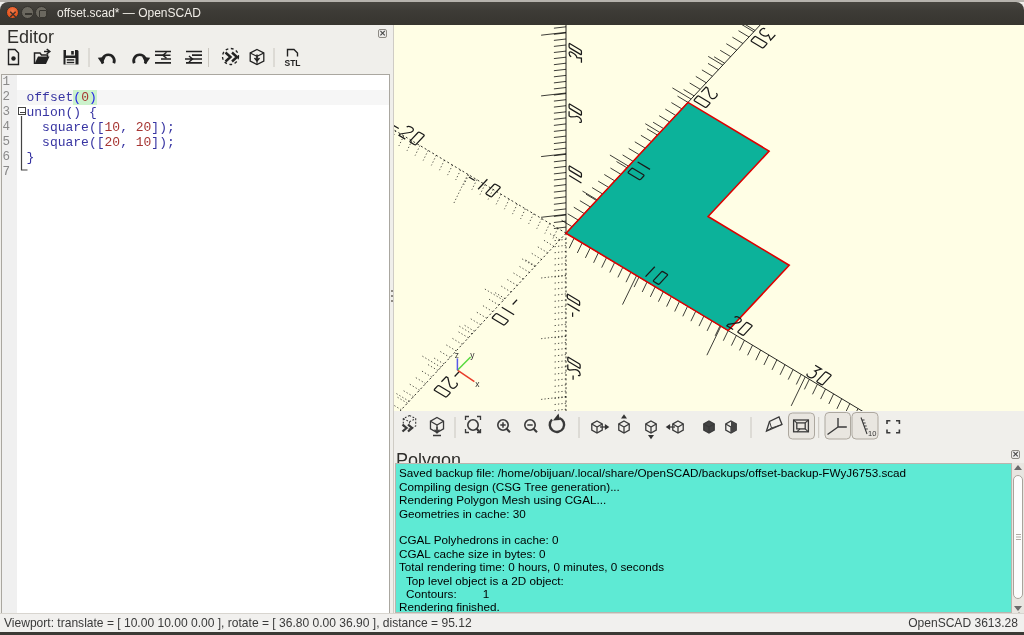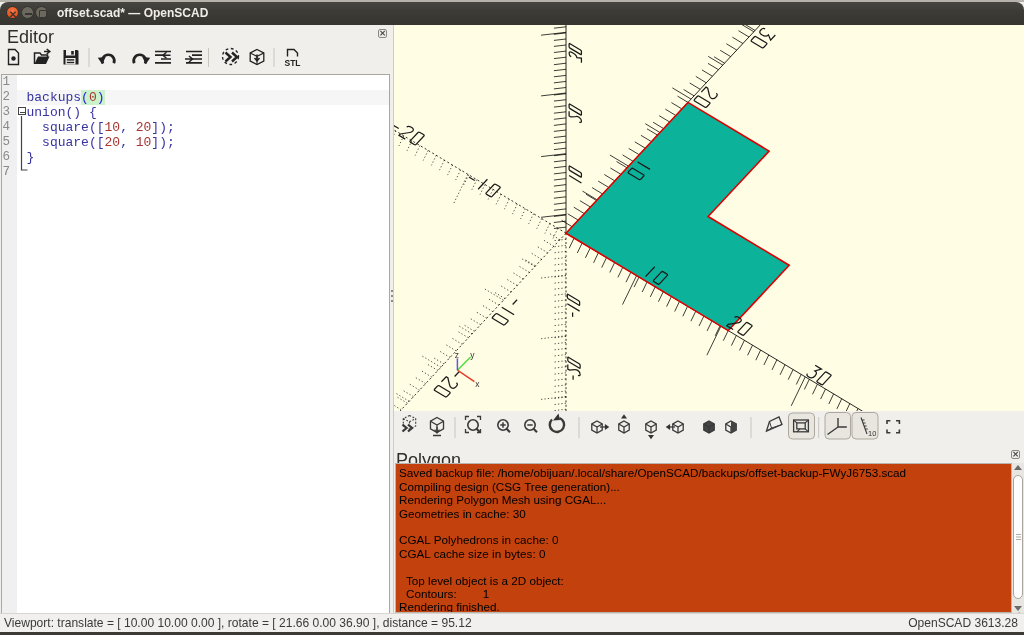--- a/index.html
+++ b/index.html
@@ -10,42 +10,42 @@
   border-radius:8px 8px 0 0}
 .tbtn{position:absolute;top:4px;width:13px;height:13px;border-radius:50%}
 #btn-close{left:5.5px;background:radial-gradient(circle at 50% 38%,#f07c4e,#e8571f 60%,#d44c16);border:1px solid #35332e}
 #btn-min{left:20.5px;background:#6b685f;border:1px solid #34322d}
 #btn-max{left:35px;background:#6b685f;border:1px solid #34322d}
 #btn-close:after{content:"\2715";position:absolute;left:0;top:0.5px;width:13px;height:13px;
   color:#43322a;font-size:10px;line-height:13px;text-align:center;font-weight:bold}
 #btn-min:after{content:"";position:absolute;left:3px;top:6px;width:7px;height:2px;background:#37352f}
 #btn-max:after{content:"";position:absolute;left:3px;top:3px;width:5.6px;height:5.6px;border:1.6px solid #37352f;border-radius:1px;background:transparent}
 #title-text{position:absolute;left:57px;top:0;height:16px;line-height:22px;color:#f0ede7;
-  font-size:12px;font-weight:bold}
+  font-size:12px;font-weight:normal}
 #editor{position:absolute;left:0;top:25px;width:394px;height:588px;background:#f0efeb}
 .dockhead{font-size:18px;color:#2f2e2b}
 #ed-head{position:absolute;left:7px;top:2px}
 .dclose{position:absolute;width:9px;height:9px;border:1px solid #8d8a84;border-radius:2px;
   background:#edecea;color:#4a4a4a;font-size:8px;line-height:8.5px;text-align:center;font-weight:bold}
 #ed-close{left:378px;top:3.5px}
 #ed-toolbar{position:absolute;left:0;top:19px;width:424px;height:30px}
 #code{position:absolute;left:1px;top:49px;width:389px;height:539px;background:#fff;
   border:1px solid #aaa7a0;border-bottom:none;font-family:"Liberation Mono",monospace;font-size:13px}
 #gutter{position:absolute;left:0;top:0;width:15px;height:100%;background:#f0f0f0}
 .ln{position:absolute;left:0;width:8px;text-align:right;color:#8a8a8a;font-size:12.5px;line-height:15px}
 .cl{position:absolute;left:24.5px;white-space:pre;line-height:15px;color:#3734a2}
 .row2{position:absolute;left:15px;right:0;top:15px;height:15px;background:#f6f6f6}
 .kw{color:#3734a2}.num{color:#a73633}.hp{background:#ccf2cc;color:#2424e8}
 #fold-box{position:absolute;left:15.5px;top:32px;width:8px;height:8px;border:1px solid #444;background:#fff}
 #fold-box:after{content:"";position:absolute;left:1.5px;top:3.5px;width:5px;height:1px;background:#444}
 #view{position:absolute;left:394px;top:25px;width:630px;height:386px;background:#fffee5;overflow:hidden}
 #vtoolbar{position:absolute;left:394px;top:411px;width:630px;height:35px;background:#f0efeb}
 #con-head{position:absolute;left:396px;top:450px}
 #con-close{left:1011px;top:450px}
-#console{position:absolute;left:395px;top:463px;width:617px;height:150px;background:#c2410c;
+#console{position:absolute;left:395px;top:463px;width:617px;height:150px;background:#5eead4;
   border:1px solid #b9b5ae;font-size:11.7px;color:#000;overflow:hidden}
 #console div{position:absolute;left:5px;white-space:pre;line-height:13.46px}
 #conscroll{position:absolute;left:1012px;top:463px;width:12px;height:150px;background:#e8e6e1}
 #cthumb{position:absolute;left:0.5px;top:12px;width:10px;height:124px;background:#fdfdfd;border:1px solid #a9a49c;border-radius:5px}
 #status{position:absolute;left:0;top:613px;width:1024px;height:19px;background:#f1f0ee;border-top:1px solid #d8d5cf;
   font-size:12.05px;color:#3a3a3a}
 #status .l{position:absolute;left:4px;top:2px}
 #status .r{position:absolute;right:6px;top:2px}
 #bstrip{position:absolute;left:0;top:632px;width:1024px;height:3px;background:#3b3a35}
 .sep{stroke:#c9c6bf;stroke-width:1}
@@ -111,21 +111,21 @@
     <div id="code">
         <div id="gutter"></div>
         <div class="row2"></div>
 <div class="ln" style="top:0">1</div>
 <div class="ln" style="top:15px">2</div>
 <div class="ln" style="top:30px">3</div>
 <div class="ln" style="top:45px">4</div>
 <div class="ln" style="top:60px">5</div>
 <div class="ln" style="top:75px">6</div>
 <div class="ln" style="top:90px">7</div>
-<div class="cl" style="top:15px"><span class="kw">backups</span><span class="hp">(</span><span class="num" style="background:#ccf2cc">0</span><span class="hp">)</span></div>
+<div class="cl" style="top:15px"><span class="kw">offset</span><span class="hp">(</span><span class="num" style="background:#ccf2cc">0</span><span class="hp">)</span></div>
 <div class="cl" style="top:30px"><span class="kw">union() {</span></div>
 <div class="cl" style="top:45px">  <span class="kw">square([</span><span class="num">10</span><span class="kw">, </span><span class="num">20</span><span class="kw">]);</span></div>
 <div class="cl" style="top:60px">  <span class="kw">square([</span><span class="num">20</span><span class="kw">, </span><span class="num">10</span><span class="kw">]);</span></div>
 <div class="cl" style="top:75px"><span class="kw">}</span></div>
 <div id="fold-box"></div>
 <svg width="40" height="120" style="position:absolute;left:0;top:0" xmlns="http://www.w3.org/2000/svg">
 <path d="M19.5 41 v54 h6" stroke="#444" fill="none" stroke-width="1.2"></path>
         </svg>
       </div>
   </div>
@@ -486,30 +486,31 @@
     </div>
   <div class="dockhead" id="con-head">Polygon</div>
   <div class="dclose" id="con-close">✕</div>
   <div id="console">
       <div style="top:1.7px;left:3px">Saved backup file: /home/obijuan/.local/share/OpenSCAD/backups/offset-backup-FWyJ6753.scad</div>
 <div style="top:15.5px;left:3px">Compiling design (CSG Tree generation)...</div>
 <div style="top:29.1px;left:3px">Rendering Polygon Mesh using CGAL...</div>
 <div style="top:42.6px;left:3px">Geometries in cache: 30</div>
 <div style="top:69.4px;left:3px">CGAL Polyhedrons in cache: 0</div>
 <div style="top:82.9px;left:3px">CGAL cache size in bytes: 0</div>
+<div style="top:96.1px;left:3px">Total rendering time: 0 hours, 0 minutes, 0 seconds</div>
 <div style="top:109.7px;left:10px">Top level object is a 2D object:</div>
 <div style="top:123.2px;left:10px">Contours:        1</div>
 <div style="top:136.4px;left:3px">Rendering finished.</div>
     </div>
   <div id="conscroll">
 <div style="position:absolute;left:2px;top:2px;width:0;height:0;border-left:4px solid transparent;border-right:4px solid transparent;border-bottom:5px solid #6a6a6a"></div>
 <div id="cthumb">
         <div style="position:absolute;left:2.5px;top:58px;width:5px;height:1px;background:#b0aca4;box-shadow:0 2.5px #b0aca4,0 5px #b0aca4"></div>
       </div>
 <div style="position:absolute;left:2px;bottom:2px;width:0;height:0;border-left:4px solid transparent;border-right:4px solid transparent;border-top:5px solid #6a6a6a"></div>
 </div>
   <div style="position:absolute;left:390.5px;top:290px;width:2px;height:2px;background:#8f8b84;box-shadow:0 5px #8f8b84,0 10px #8f8b84"></div>
   <div style="position:absolute;left:1010px;top:620px;width:2px;height:2px;background:#c2bfb8;box-shadow:4px 0 #c2bfb8,8px 0 #c2bfb8,8px -4px #c2bfb8,8px -8px #c2bfb8,4px -4px #c2bfb8"></div>
   <div id="status">
-      <span class="l">Viewport: translate = [ 10.00 10.00 0.00 ], rotate = [ 21.66 0.00 36.90 ], distance = 95.12</span>
+      <span class="l">Viewport: translate = [ 10.00 10.00 0.00 ], rotate = [ 36.80 0.00 36.90 ], distance = 95.12</span>
       <span class="r">OpenSCAD 3613.28</span>
     </div>
   <div id="bstrip"></div>
 </div>
 </body></html>

